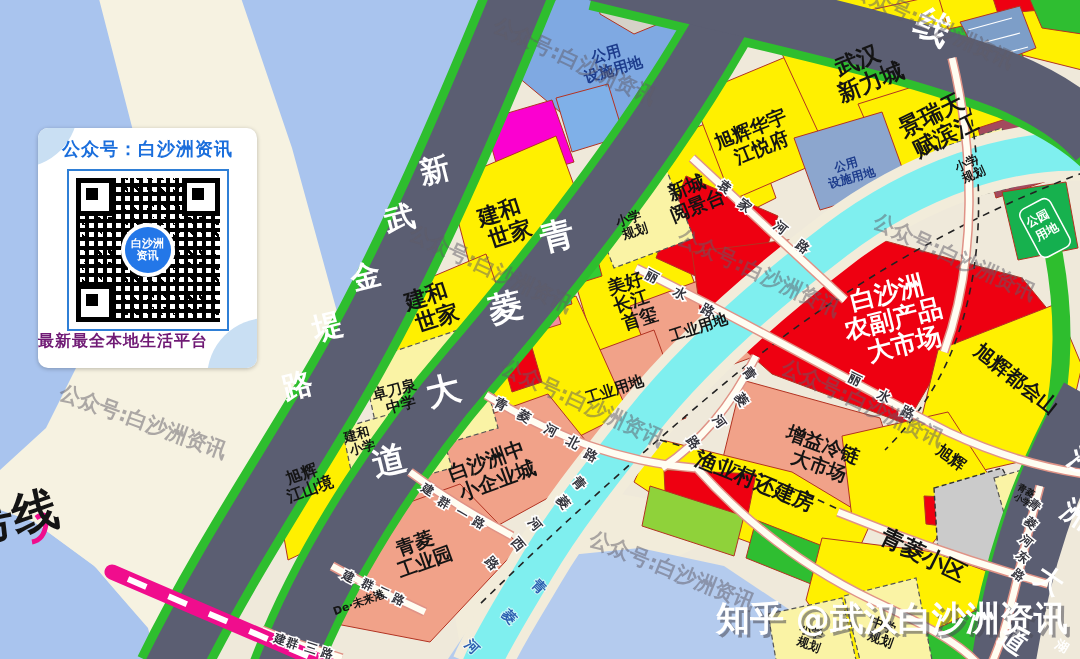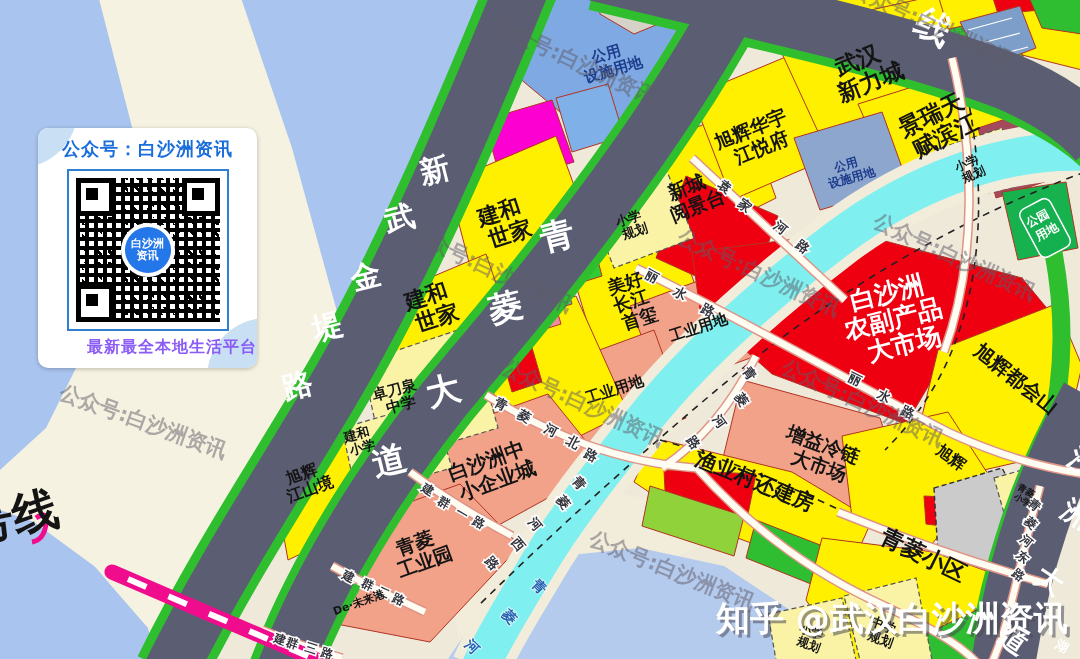--- a/index.html
+++ b/index.html
@@ -14,21 +14,21 @@
   .sc{font-weight:bold;fill:#33333c;paint-order:stroke;stroke:#ffffff;stroke-width:3px;}
   .rv{font-weight:bold;fill:#2B5FB0;paint-order:stroke;stroke:rgba(255,255,255,.6);stroke-width:2px;}
   .wm{font-weight:bold;fill:rgba(96,92,104,0.5);}
   
   #qrcard{position:absolute;left:38px;top:128px;width:219px;height:240px;background:#ffffff;
           border-radius:10px;box-shadow:0 1px 4px rgba(0,0,0,.25);overflow:hidden;}
   #qrcard .corner{position:absolute;background:#C9DFF3;}
   #qrcard .c1{left:-30px;top:-30px;width:70px;height:70px;border-radius:0 0 60px 0;}
   #qrcard .c2{right:-30px;bottom:-30px;width:80px;height:80px;border-radius:60px 0 0 0;}
   #qrcard .title{position:relative;text-align:center;margin-top:9px;font-size:18px;font-weight:bold;color:#1A6EDC;letter-spacing:1px;}
-  #qrcard .footer{position:relative;text-align:right;margin-top:6px;font-size:16px;font-weight:bold;color:#8b5cf6;letter-spacing:1px;}
+  #qrcard .footer{position:relative;text-align:left;margin-top:0;font-size:16px;font-weight:bold;color:#701a75;letter-spacing:1px;}
   #qrbox{position:relative;width:148px;height:148px;margin:8px auto 0 auto;border:2px solid #2F7FD6;background:#fff;padding:5px;}
   #qrnoise{position:absolute;left:7px;top:7px;right:7px;bottom:7px;
     background:
      repeating-linear-gradient(90deg,#000 0 4px,transparent 4px 9px),
      repeating-linear-gradient(0deg,#000 0 4px,transparent 4px 9px),
      repeating-linear-gradient(90deg,#fff 0 6px,transparent 6px 13px),
      repeating-linear-gradient(0deg,#fff 0 7px,transparent 7px 15px),
      repeating-linear-gradient(45deg,#000 0 3px,#fff 3px 8px);}
   .finder{position:absolute;width:28px;height:28px;border:5px solid #000;background:#fff;}
   .finder:after{content:"";position:absolute;left:5px;top:5px;width:12px;height:12px;background:#000;}

